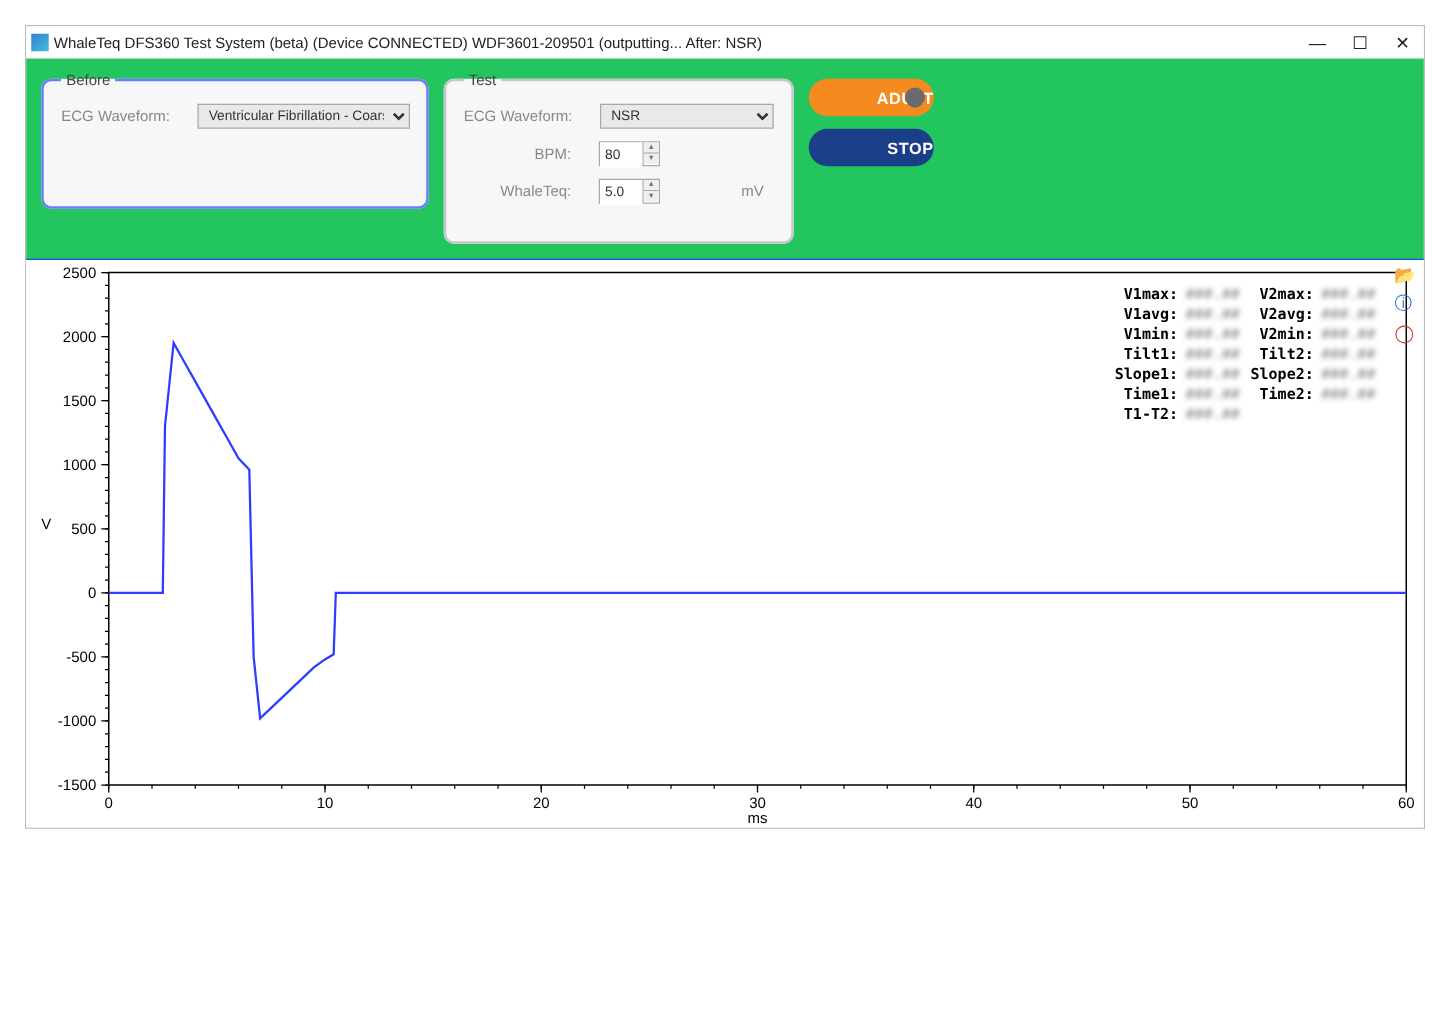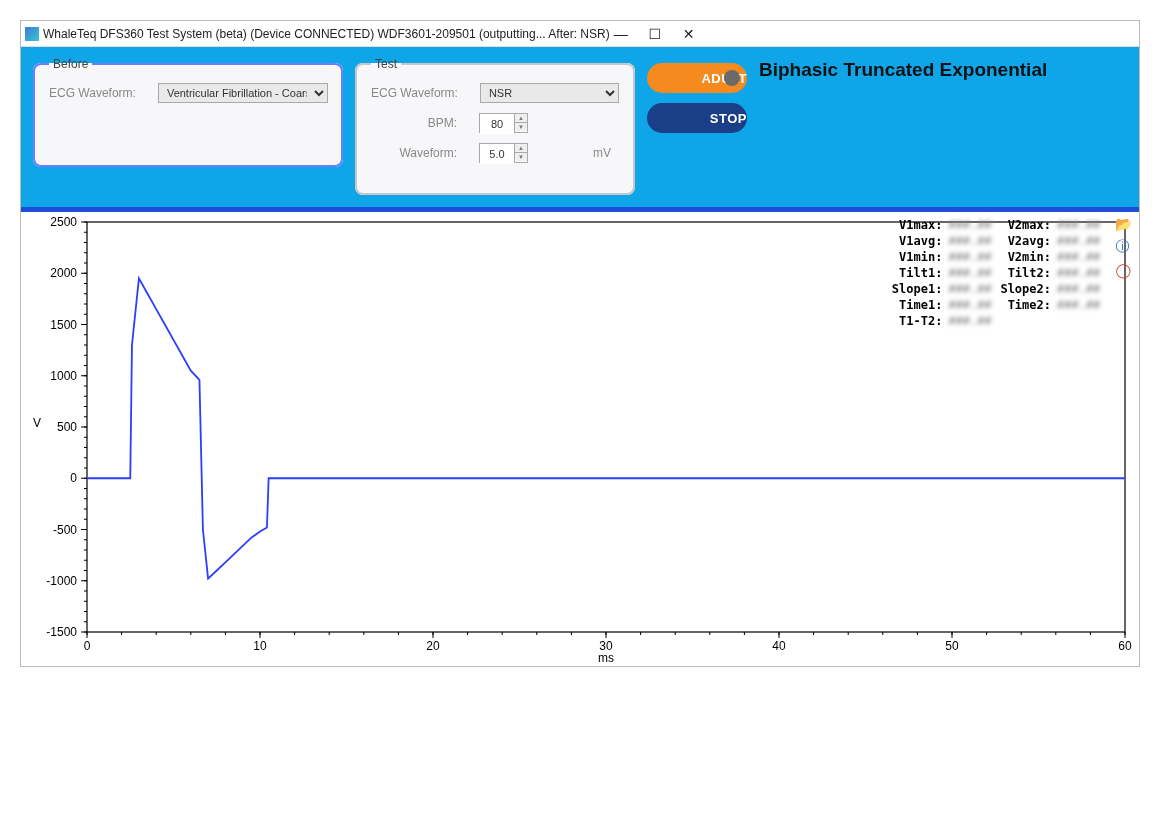--- a/index.html
+++ b/index.html
@@ -18,20 +18,21 @@
   }
   .window {
     width: 1120px;
     border: 1px solid #bbb;
     background: #fcfcfc;
   }
   
   .titlebar {
     display: flex;
     align-items: center;
+    justify-content: space-between;
     height: 26px;
     padding: 0 6px 0 4px;
     background: #fff;
     border-bottom: 1px solid #ddd;
     font-size: 12px;
     color: #222;
   }
   .titlebar-left { display: flex; align-items: center; gap: 4px; }
   .app-icon {
     width: 14px; height: 14px;
@@ -39,22 +40,22 @@
     display: inline-block;
   }
   .titlebar-controls { display: flex; gap: 12px; font-size: 14px; }
   .win-btn { width: 22px; text-align: center; cursor: default; }
   
   .top-panel {
     display: flex;
     align-items: flex-start;
     gap: 12px;
     padding: 10px 12px 12px 12px;
-    background: #0ea5e9;
-    border-bottom: 5px solid #1d4ed8;
+    background: #22c55e;
+    border-bottom: 1px solid #1d4ed8;
   }
   fieldset.group {
     border: 2px solid #6b7cff;
     border-radius: 8px;
     padding: 12px 14px 20px 14px;
     margin: 0;
     min-height: 110px;
     background: #f7f7f9;
   }
   fieldset.group.after {
@@ -85,21 +86,21 @@
     padding: 0 4px;
     color: #333;
   }
   .spin {
     display: inline-flex;
     border: 1px solid #a9a9a9;
     height: 20px;
     background: #fff;
   }
   .spin input {
-    border: none; width: 34px; text-align: center;
+    border: none; width: 34px; 
     font-size: 11px; background: #fff;
   }
   .spin .spinbtns {
     display: flex; flex-direction: column;
     border-left: 1px solid #a9a9a9;
   }
   .spin .spinbtns span {
     font-size: 6px; line-height: 8px; width: 12px;
     text-align: center; background: #efefef;
     border-bottom: 1px solid #a9a9a9;
@@ -150,21 +151,21 @@
   
   .chart-panel {
     position: relative;
     height: 454px;
     background: #fff;
     overflow: hidden;
   }
   .chart-panel svg { display: block; }
   .stats-box {
     position: absolute;
-    top: 6px;
+    top: 20px;
     right: 36px;
     font-family: "Consolas", monospace;
     font-size: 12px;
     color: #000;
     display: grid;
     grid-template-columns: auto auto auto auto;
     column-gap: 6px;
     row-gap: 2px;
   }
   .stats-box .lbl { font-weight: 700; text-align: right; }
@@ -226,21 +227,21 @@
           <label>BPM:</label>
           <span class="spin">
             <input type="text" value="80" style="">
             <span class="spinbtns">
                 <span>▲</span>
                 <span>▼</span>
               </span>
           </span>
         </div>
         <div class="form-row">
-          <label>Waveform:</label>
+          <label>WhaleTeq:</label>
           <span class="spin">
             <input type="text" value="5.0" style="">
             <span class="spinbtns">
                 <span>▲</span>
                 <span>▼</span>
               </span>
           </span>
           <span class="unit">mV</span>
         </div>
       </fieldset>
@@ -248,21 +249,20 @@
       <div class="mode-buttons">
         <div class="pill adult">
           <span>ADULT</span>
         </div>
         <div class="pill stop">
           <span>STOP</span>
         </div>
       </div>
 
       <div class="readout">
-        <div class="readout-title">Biphasic Truncated Exponential</div>
       </div>
 
     </div>
 
     <div class="chart-panel">
 
       <svg id="chart-svg" width="1118" height="454">
           <rect x="66" y="10" width="1038" height="410" class="plot-border"></rect>
           <line x1="60" y1="420" x2="66" y2="420" class="tick-line"></line>
           <text x="56" y="424" text-anchor="end" class="tick-label">-1500</text>

